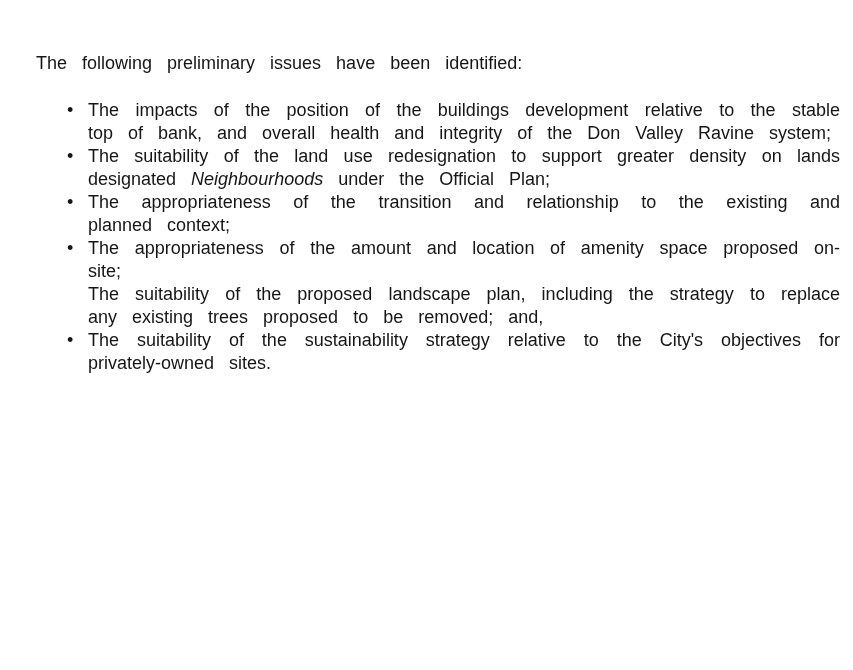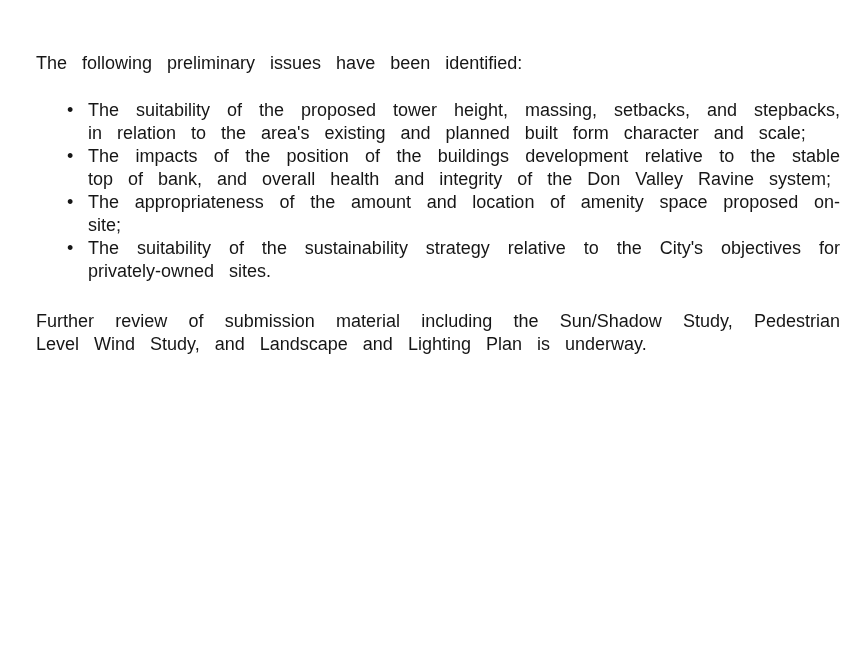--- a/index.html
+++ b/index.html
@@ -51,28 +51,33 @@
 </style>
 </head>
 <body>
 
 <div class="page">
 
   <p class="intro">The following preliminary issues have been identified:</p>
 
   <ul class="issues">
     <li>
-      <span>The suitability of the proposed tower height, massing, setbacks, and stepbacks, in relation to the area's existing and planned built form character and scale;</span>
-    </li>
-    <li>
       <span>The impacts of the position of the buildings development relative to the stable top of bank, and overall health and integrity of the Don Valley Ravine system;</span>
     </li>
     <li>
+      <span>The suitability of the land use redesignation to support greater density on lands designated </span><i>Neighbourhoods</i><span> under the Official Plan;</span>
+    </li>
+    <li>
+      <span>The appropriateness of the transition and relationship to the existing and planned context;</span>
+    </li>
+    <li>
       <span>The appropriateness of the amount and location of amenity space proposed on-site;</span>
+    </li>
+    <li class="no-bullet">
+      <span>The suitability of the proposed landscape plan, including the strategy to replace any existing trees proposed to be removed; and,</span>
     </li>
     <li>
       <span>The suitability of the sustainability strategy relative to the City's objectives for privately-owned sites.</span>
     </li>
   </ul>
 
-  <p class="closing">Further review of submission material including the Sun/Shadow Study, Pedestrian Level Wind Study, and Landscape and Lighting Plan is underway.</p>
 
 </div>
 
 </body></html>

